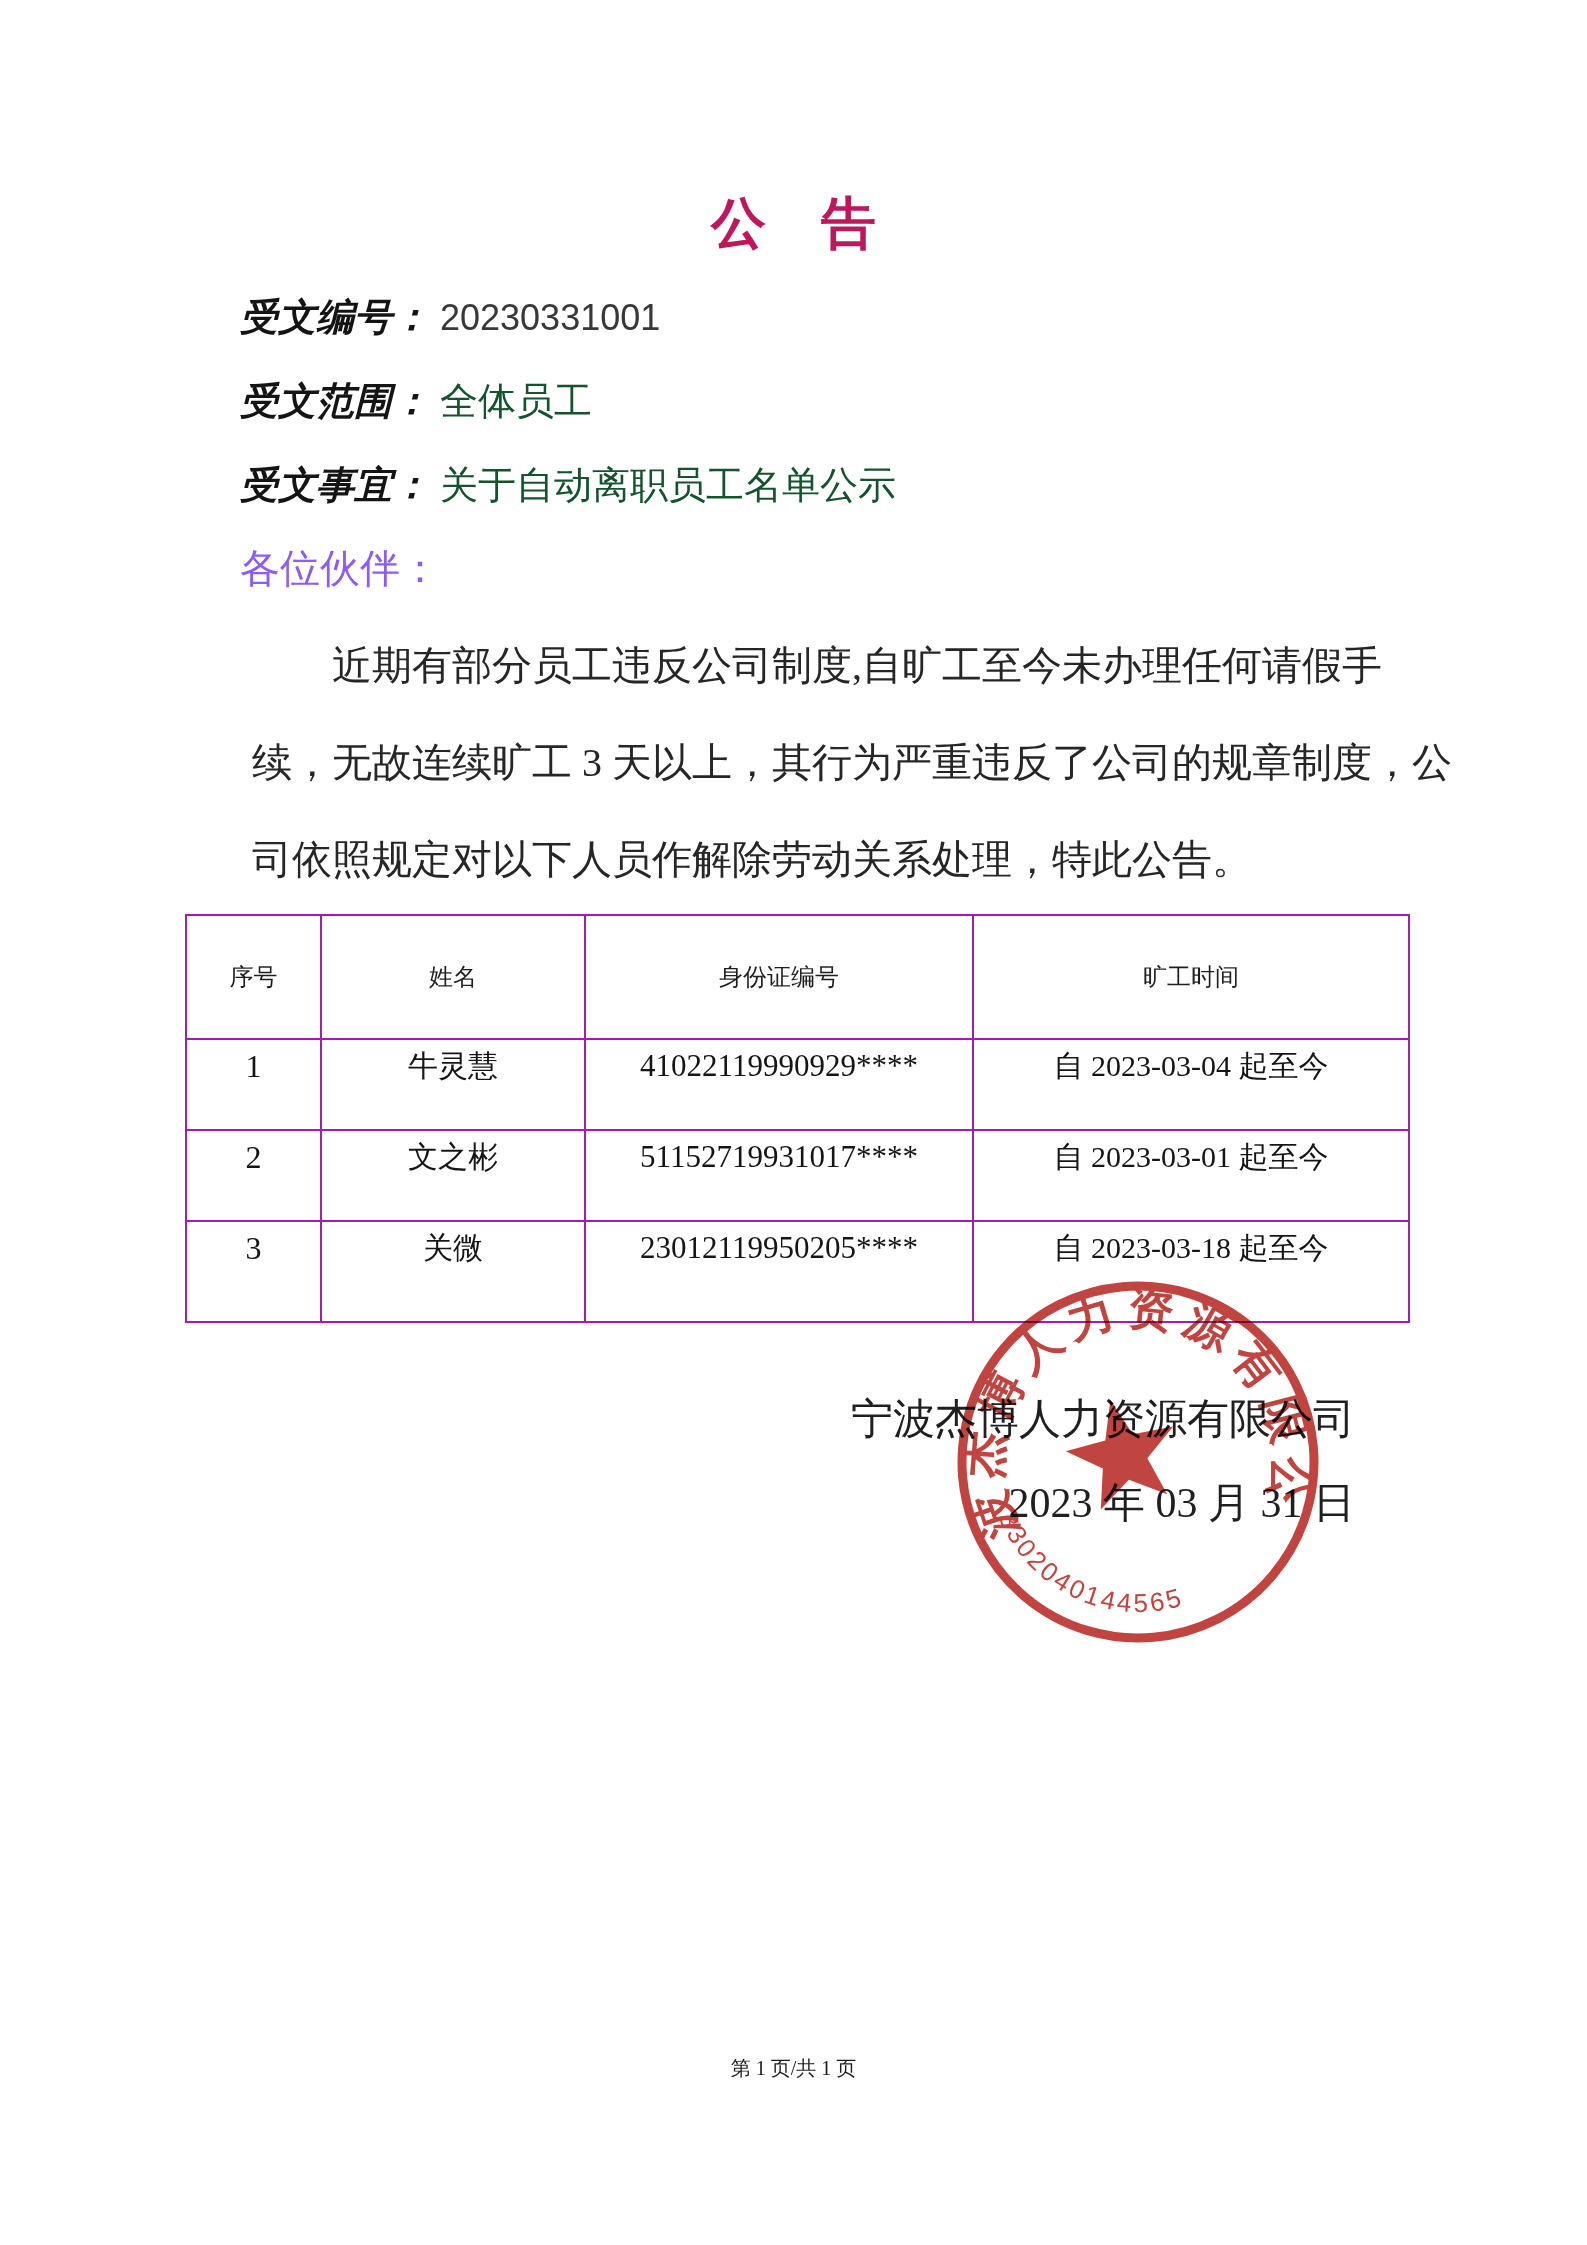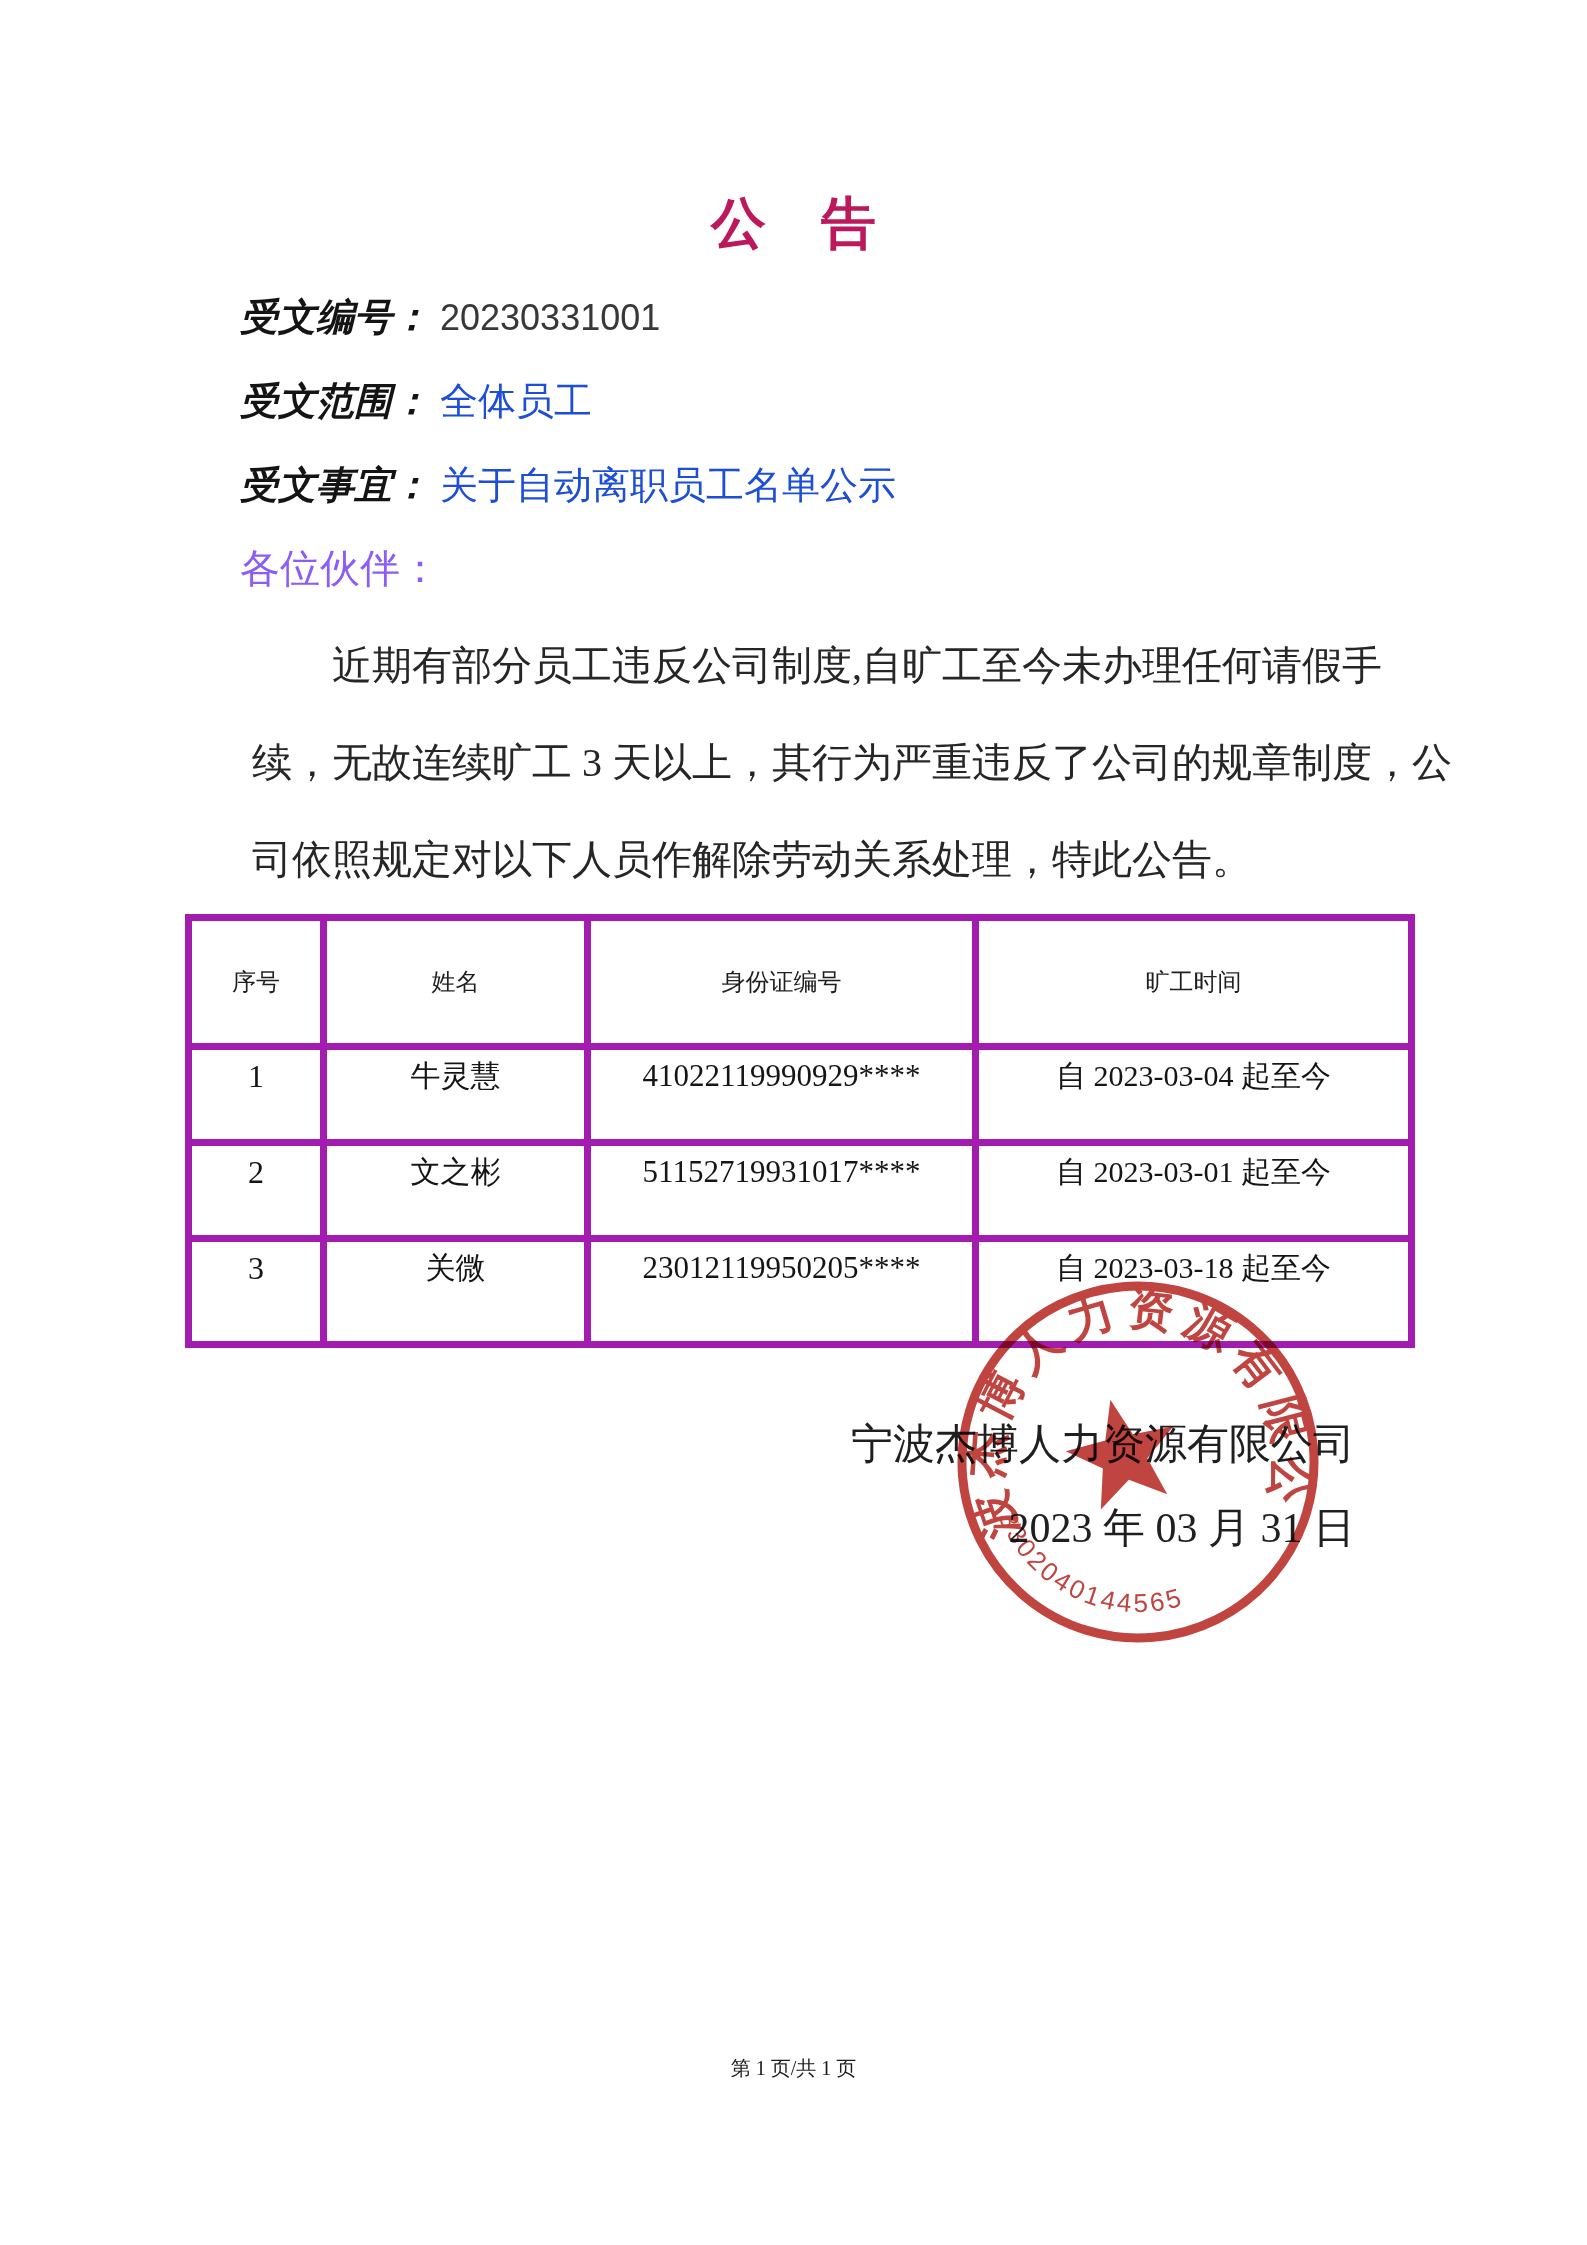--- a/index.html
+++ b/index.html
@@ -3,32 +3,32 @@
 <meta charset="utf-8">
 <style>
   html,body{margin:0;padding:0;background:#ffffff;}
   body{width:1587px;height:2245px;font-family:"Liberation Serif","DejaVu Serif",serif;color:#1c1c1c;}
   .page{position:relative;width:1587px;height:2245px;box-sizing:border-box;padding-top:196px;overflow:hidden;background:#ffffff;}
   .title{margin:0;text-align:center;font-size:55px;font-weight:bold;line-height:56px;color:#be185d;}
   .content{margin-left:240px;width:1190px;}
   .meta{margin-top:23px;}
   .meta-line{height:84px;line-height:84px;font-size:38px;white-space:nowrap;}
   .meta-label{font-weight:bold;color:#141414;font-style:italic;}
-  .meta-value{margin-left:10px;color:#1d4ed8;}
+  .meta-value{margin-left:10px;color:#14532d;}
   .meta-value.sans{font-family:"Liberation Sans","DejaVu Sans",sans-serif;font-size:36px;color:#383838;}
   .salutation{height:84px;line-height:84px;font-size:40px;color:#8b5cf6;}
   .body-line{margin:12px;font-size:40px;line-height:85px;color:#262626;white-space:nowrap;}
   .body-line.indent{text-indent:80px;}
   .list-heading{margin-top:2px;height:44px;line-height:44px;font-size:31px;font-weight:bold;color:#141414;}
   table.roster{margin-top:8px;margin-left:-55px;border-collapse:collapse;table-layout:fixed;width:1223px;}
   table.roster col.c1{width:135px;}
   table.roster col.c2{width:264px;}
   table.roster col.c3{width:388px;}
   table.roster col.c4{width:436px;}
-  table.roster th, table.roster td{border:7px solid #a21caf;text-align:center;padding:17px;}
+  table.roster th, table.roster td{border:2px solid #a21caf;text-align:center;padding:17px;}
   table.roster th{height:88px;font-weight:normal;font-size:24px;vertical-align:middle;color:#1e1e1e;}
   table.roster td{vertical-align:top;padding-top:10px;line-height:32px;color:#151515;}
   tr.r1 td, tr.r2 td{height:62px;}
   tr.r3 td{height:72px;}
   td.serial{font-size:32px;}
   td.name{font-size:30px;}
   td.idnum{font-size:31px;}
   td.dates{font-size:30px;}
   .signature{margin-top:54px;text-align:right;padding-right:75px;}
   .sig-line{font-size:42px;line-height:84px;color:#1f1f1f;}

